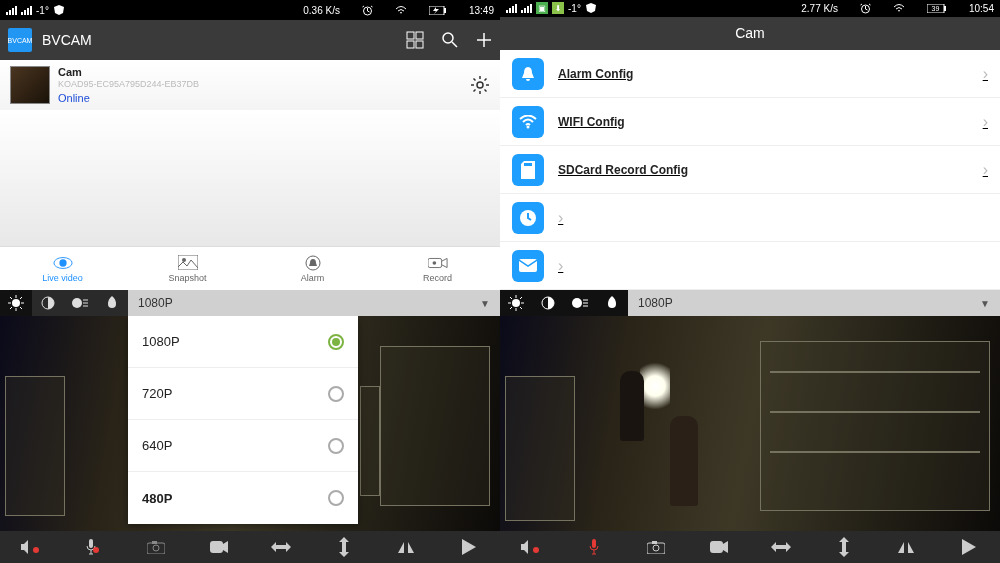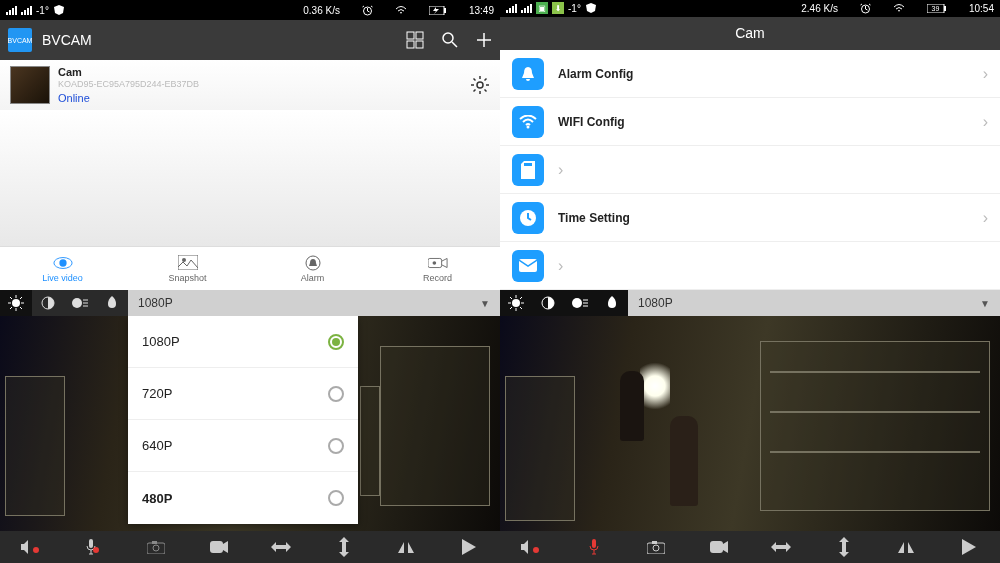--- a/index.html
+++ b/index.html
@@ -34,21 +34,21 @@
 .filler-white { flex: 1; background: linear-gradient(#fff,#e8e8e8); }
 
 
 .tabs { height: 44px; background: #fff; border-top: 1px solid #ddd; display: flex; }
 .tab { flex: 1; display: flex; flex-direction: column; align-items: center; justify-content: center; font-size: 9px; color: #666; gap: 2px; cursor: pointer; }
 .tab.active { color: #1e90ff; }
 .tab-ico { width: 20px; height: 16px; display: flex; align-items: center; justify-content: center; }
 
 
 .settings-title { height: 40px; background: #3a3a3a; color: #fff; display: flex; align-items: center; justify-content: center; font-size: 14px; }
-.settings-list { background: #fff; }
+.settings-list { background: #fff; text-decoration: underline; }
 .setting-row { height: 48px; display: flex; align-items: center; padding: 0 12px; border-bottom: 1px solid #eee; cursor: pointer; }
 .setting-icon { width: 32px; height: 32px; background: #1e9eff; border-radius: 6px; margin-right: 14px; display: flex; align-items: center; justify-content: center; color: #fff; }
 .setting-label { font-size: 12px; font-weight: bold; color: #222; flex: 1; }
 .chevron { color: #bbb; font-size: 16px; }
 
 
 .video-panel { position: relative; }
 .tool-row { height: 26px; background: #2a2a2a; display: flex; align-items: center; }
 .tool-ico { width: 32px; display: flex; align-items: center; justify-content: center; color: #ddd; cursor: pointer; height: 100%; }
 .tool-ico.darkbg { background: #111; }
@@ -327,21 +327,21 @@
           <span></span>
         </span>
       <span class="badge-sq" style="background:#4caf50">▣</span>
       <span class="badge-sq" style="background:#8bc34a">⬇</span>
       <span>-1°</span>
       <svg width="12" height="10" viewBox="0 0 12 10">
           <path d="M6 0 L11 2 L10 8 L6 10 L2 8 L1 2 Z" fill="#fff"></path>
         </svg>
     </div>
     <div class="status-right">
-      <span>2.46 K/s</span>
+      <span>2.77 K/s</span>
       <svg width="11" height="11" viewBox="0 0 11 11">
           <circle cx="5.5" cy="6" r="4" stroke="#fff" fill="none"></circle>
           <path d="M5.5 3v3l2 1" stroke="#fff" fill="none"></path>
           <path d="M2 1l-1.5 1M9 1l1.5 1" stroke="#fff"></path>
         </svg>
       <svg width="12" height="9" viewBox="0 0 12 9">
           <path d="M1 3 Q6 -2 11 3 M3 5 Q6 2 9 5 M5 7 Q6 6 7 7" stroke="#fff" fill="none"></path>
         </svg>
       <svg width="20" height="9" viewBox="0 0 20 9">
           <rect x="0" y="0" width="17" height="9" stroke="#fff" fill="none"></rect>
@@ -376,30 +376,30 @@
       <span class="setting-label">WIFI Config</span>
       <span class="chevron">›</span>
     </div>
     <div class="setting-row">
       <div class="setting-icon">
           <svg width="14" height="18" viewBox="0 0 14 18">
             <path d="M3 0h11v18H0V3z" fill="#fff"></path>
             <rect x="3" y="2" width="8" height="3" fill="#1e9eff"></rect>
           </svg>
         </div>
+      <span class="setting-label">SDCard Record Config</span>
       <span class="chevron">›</span>
     </div>
     <div class="setting-row">
       <div class="setting-icon">
           <svg width="18" height="18" viewBox="0 0 18 18">
             <circle cx="9" cy="9" r="8" fill="#fff"></circle>
             <path d="M9 4v5l3 2" stroke="#1e9eff" stroke-width="2" fill="none"></path>
           </svg>
         </div>
-      <span class="setting-label">Time Setting</span>
       <span class="chevron">›</span>
     </div>
     <div class="setting-row">
       <div class="setting-icon">
           <svg width="18" height="13" viewBox="0 0 18 13">
             <rect width="18" height="13" rx="2" fill="#fff"></rect>
             <path d="M0 1l9 6 9-6" stroke="#1e9eff" fill="none" stroke-width="1.5"></path>
           </svg>
         </div>
       <span class="chevron">›</span>

